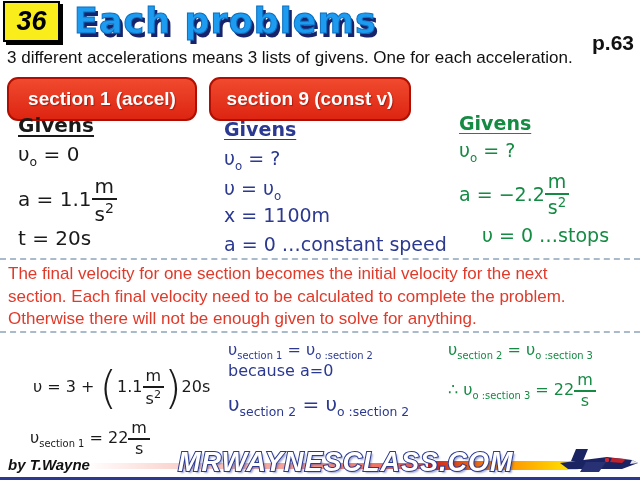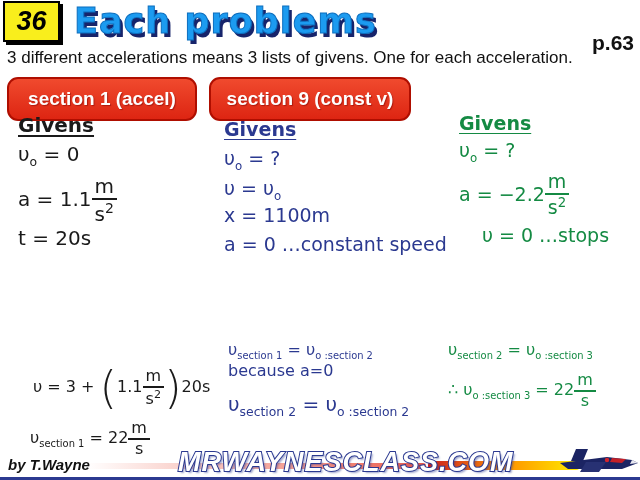--- a/index.html
+++ b/index.html
@@ -106,20 +106,23 @@
   <div class="eq c-blue" style="left:224px; top:147px; font-size:19px;"><span>υ</span><sub>o</sub><span> = ?</span></div>
   <div class="eq c-blue" style="left:224px; top:177px; font-size:19px;"><span>υ = υ</span><sub>o</sub></div>
   <div class="eq c-blue" style="left:224px; top:204px; font-size:19px;">x = 1100m</div>
   <div class="eq c-blue" style="left:224px; top:233px; font-size:19px;">a = 0 …constant speed</div>
 
   <div class="eq c-green givens-h" style="left:459px; top:112px; font-size:19px;">Givens</div>
   <div class="eq c-green" style="left:459px; top:139px; font-size:19px;"><span>υ</span><sub>o</sub><span> = ?</span></div>
   <div class="eq c-green" style="left:459px; top:172px; font-size:19px;"><span>a = −2.2</span><span class="frac"><span class="top">m</span><span class="bot"><span>s</span><sup>2</sup></span></span></div>
   <div class="eq c-green" style="left:459px; top:224px; font-size:19px;margin-left:23px;">υ = 0 …stops</div>
 
+  <div class="abs note-box">
+    <div class="note-text">The final velocity for one section becomes the initial velocity for the next section. Each final velocity need to be calculated to complete the problem. Otherwise there will not be enough given to solve for anything.</div>
+  </div>
 
   <div class="eq c-black" style="left:33px; top:368px; font-size:16px;"><span>υ = 3 + </span><span class="bigparen">(</span><span>1.1</span><span class="frac"><span class="top">m</span><span class="bot"><span>s</span><sup>2</sup></span></span><span class="bigparen">)</span><span>20s</span></div>
   <div class="eq c-black" style="left:30px; top:420px; font-size:16px;"><span>υ</span><sub>section 1</sub><span> = 22</span><span class="frac"><span class="top">m</span><span class="bot">s</span></span></div>
 
   <div class="eq c-blue" style="left:228px; top:340px; font-size:16px;"><span>υ</span><sub>section 1</sub><span> = υ</span><sub>o :section 2</sub></div>
   <div class="eq c-blue" style="left:228px; top:361px; font-size:16px;">because a=0</div>
   <div class="eq c-blue" style="left:228px; top:392px; font-size:20px;"><span>υ</span><sub>section 2</sub><span> = υ</span><sub>o :section 2</sub></div>
   <div class="eq c-blue" style="left:228px; top:438px; font-size:17px;margin-top:44px;"><span>∴ υ = 22</span><span class="frac"><span class="top">m</span><span class="bot">s</span></span></div>
 
   <div class="eq c-green" style="left:448px; top:340px; font-size:16px;text-align:center;"><span>υ</span><sub>section 2</sub><span> = υ</span><sub>o :section 3</sub></div>

